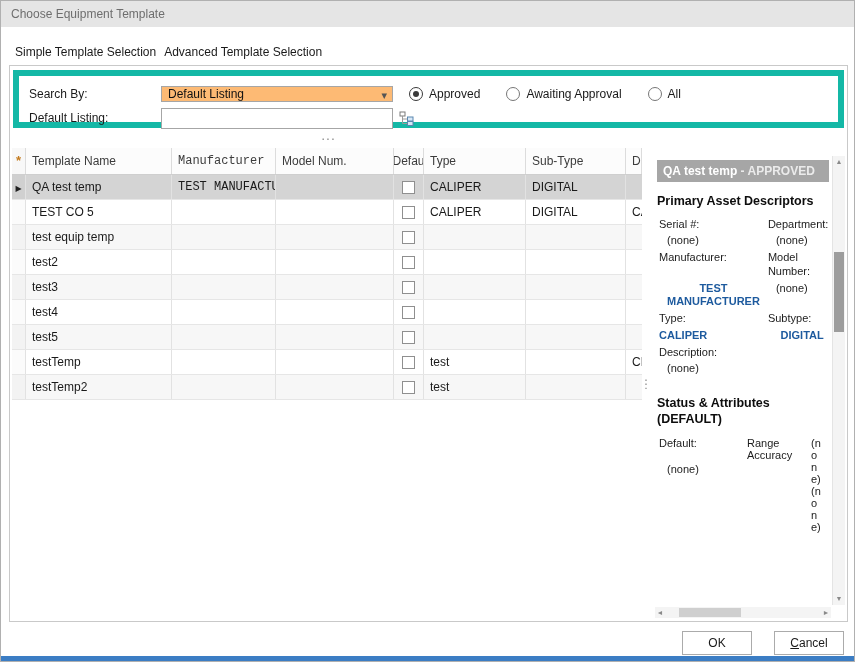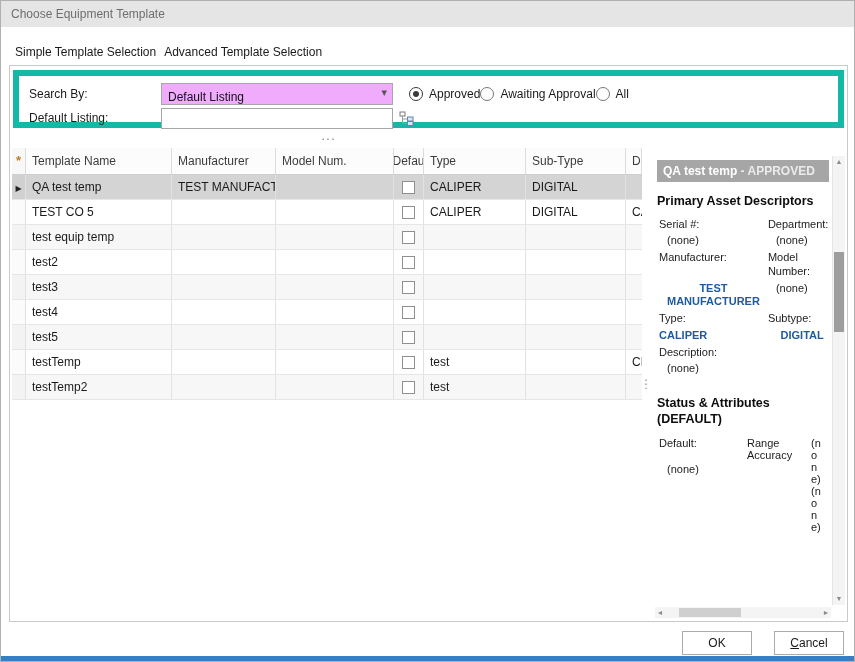--- a/index.html
+++ b/index.html
@@ -15,46 +15,46 @@
   .tab { font-size:12px; color:#1a1a1a; padding:8px 4px 7px 4px; border-bottom:3px solid transparent; cursor:default; }
   .tab.active { border-bottom-color:#4b3f72; }
 
   
   .content { position:absolute; left:8px; top:64px; width:839px; height:557px; border:1px solid #c9c9c9; background:#fff; }
 
   
   .search-panel { position:absolute; left:3px; top:4px; right:3px; height:58px; border:6px solid #14b8a6; padding:6px 10px 4px 10px; }
   .search-row { display:flex; align-items:center; height:24px; }
   .form-label { width:132px; font-size:12px; color:#1a1a1a; }
-  .combo { position:relative; width:232px; height:22px; border:1px solid #a6a6a6; background:#f0abfc; font-size:12px; display:flex; align-items:flex-end; padding:0 20px 0 6px; color:#111; }
+  .combo { position:relative; width:232px; height:16px; border:1px solid #a6a6a6; background:#fdba74; font-size:12px; display:flex; align-items:flex-start; padding:0 20px 0 6px; color:#111; }
   .combo .caret { position:absolute; right:5px; top:2px; color:#555; font-size:11px; }
   .textbox { width:232px; height:21px; border:1px solid #a6a6a6; background:#fff; font-size:12px; padding:0 6px; font-family:inherit; color:#111; }
   .picker-icon { margin-left:6px; display:inline-flex; cursor:pointer; }
-  .radio-group { display:flex; align-items:center; margin-left:16px; }
+  .radio-group { display:flex; align-items:center; margin-left:16px; gap:26px; }
   .radio { display:flex; align-items:center; gap:6px; font-size:12px; color:#1a1a1a; cursor:default; }
   .radio .dot { width:14px; height:14px; border-radius:50%; border:1px solid #777; background:#fff; position:relative; }
   .radio.selected .dot { border-color:#3a3a3a; }
   .radio.selected .dot::after { content:""; position:absolute; left:3px; top:3px; width:6px; height:6px; border-radius:50%; background:#3a3a3a; }
 
   
   .hsplitter { position:absolute; top:64px; left:0; right:200px; height:16px; text-align:center; color:#8f8f8f; font-size:14px; line-height:10px; letter-spacing:1px; cursor:row-resize; }
   .vsplitter { width:8px; display:flex; align-items:center; justify-content:center; color:#8f8f8f; font-size:12px; cursor:col-resize; }
 
   
   .main { position:absolute; left:2px; right:2px; top:82px; bottom:1px; display:flex; }
   .grid-area { width:630px; overflow:hidden; font-size:12px; color:#1a1a1a; }
   .ghead, .grow { display:flex; width:100%; }
   .ghead { height:27px; line-height:26px; color:#3c3c3c; background:#fcfcfc; border-bottom:1px solid #cfcfcf; }
   .grow { height:25px; line-height:24px; border-bottom:1px solid #e6e6e6; background:#fff; }
   .grow.alt { background:#f7f7f7; }
   .grow.selected { background:#d4d4d4; }
   .gc { border-right:1px solid #e2e2e2; padding:0 6px; white-space:nowrap; overflow:hidden; flex:none; }
   .gc.rowhdr { width:14px; padding:0; text-align:center; background:rgba(0,0,0,0.015); }
   .gc.c-name { width:146px; }
-  .gc.c-manu { width:104px; }
+  .gc.c-manu { width:104px;font-family:Liberation Mono, monospace; }
   .gc.c-model { width:118px; }
   .gc.c-def { width:30px; display:flex; align-items:center; justify-content:center; padding:0; }
   .gc.c-type { width:102px; }
   .gc.c-sub { width:100px; }
   .gc.c-desc { flex:1 1 auto; border-right:none; }
   .ghead .gc { border-right:1px solid #dcdcdc; }
   .new-row-star { color:#c47b1e; font-weight:bold; font-size:13px; }
   .cur-row-arrow { font-size:8px; color:#222; }
   .cbx { width:13px; height:13px; border:1px solid #8f8f8f; background:#fff; display:inline-block; }
 

